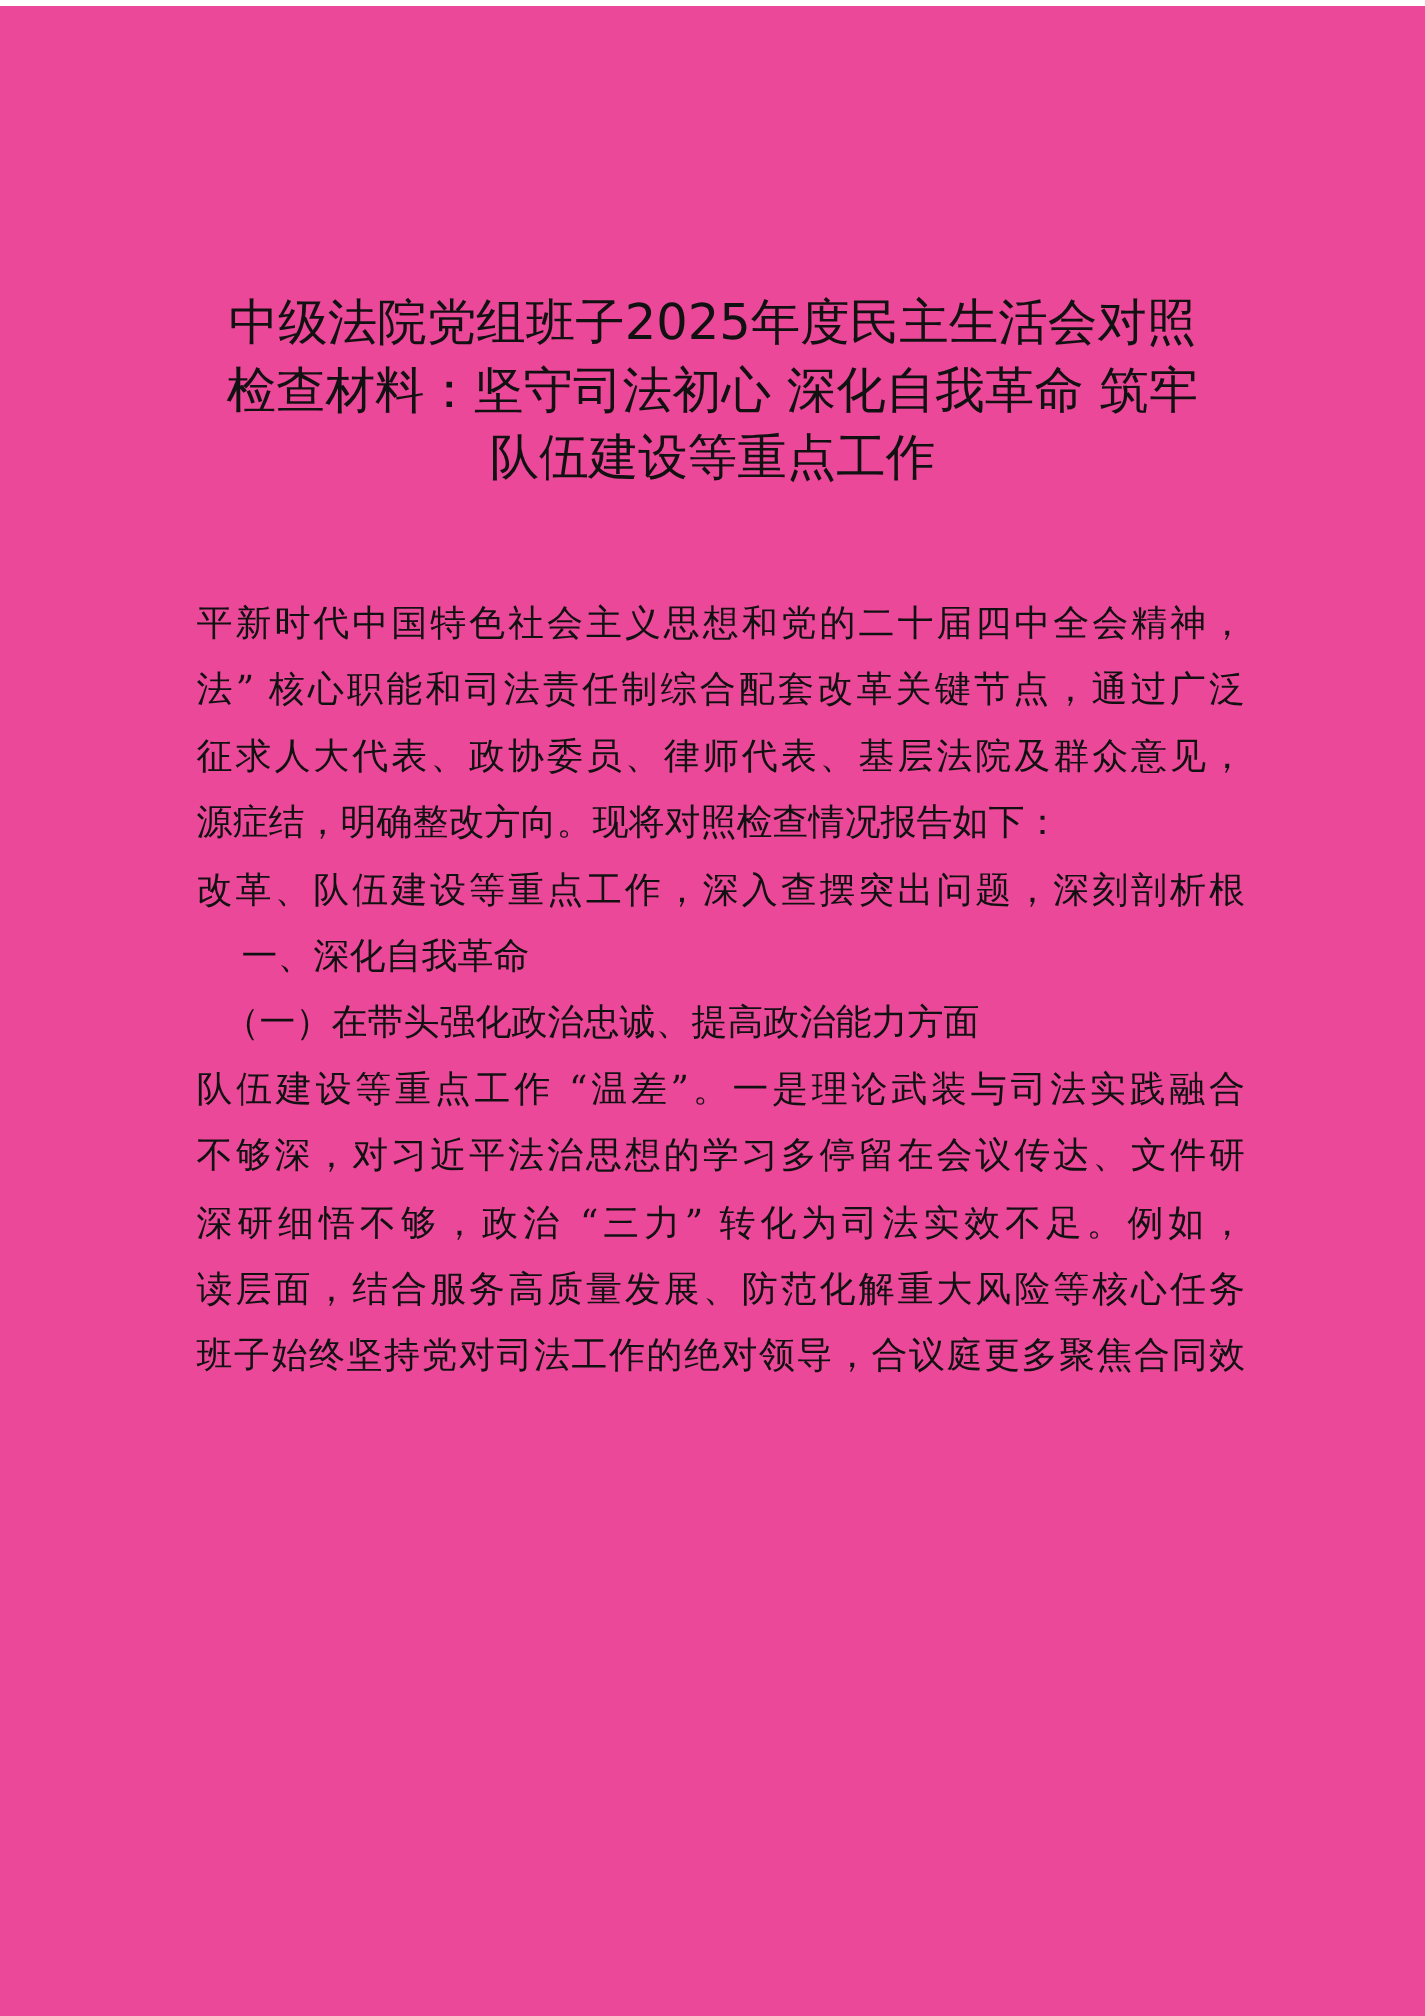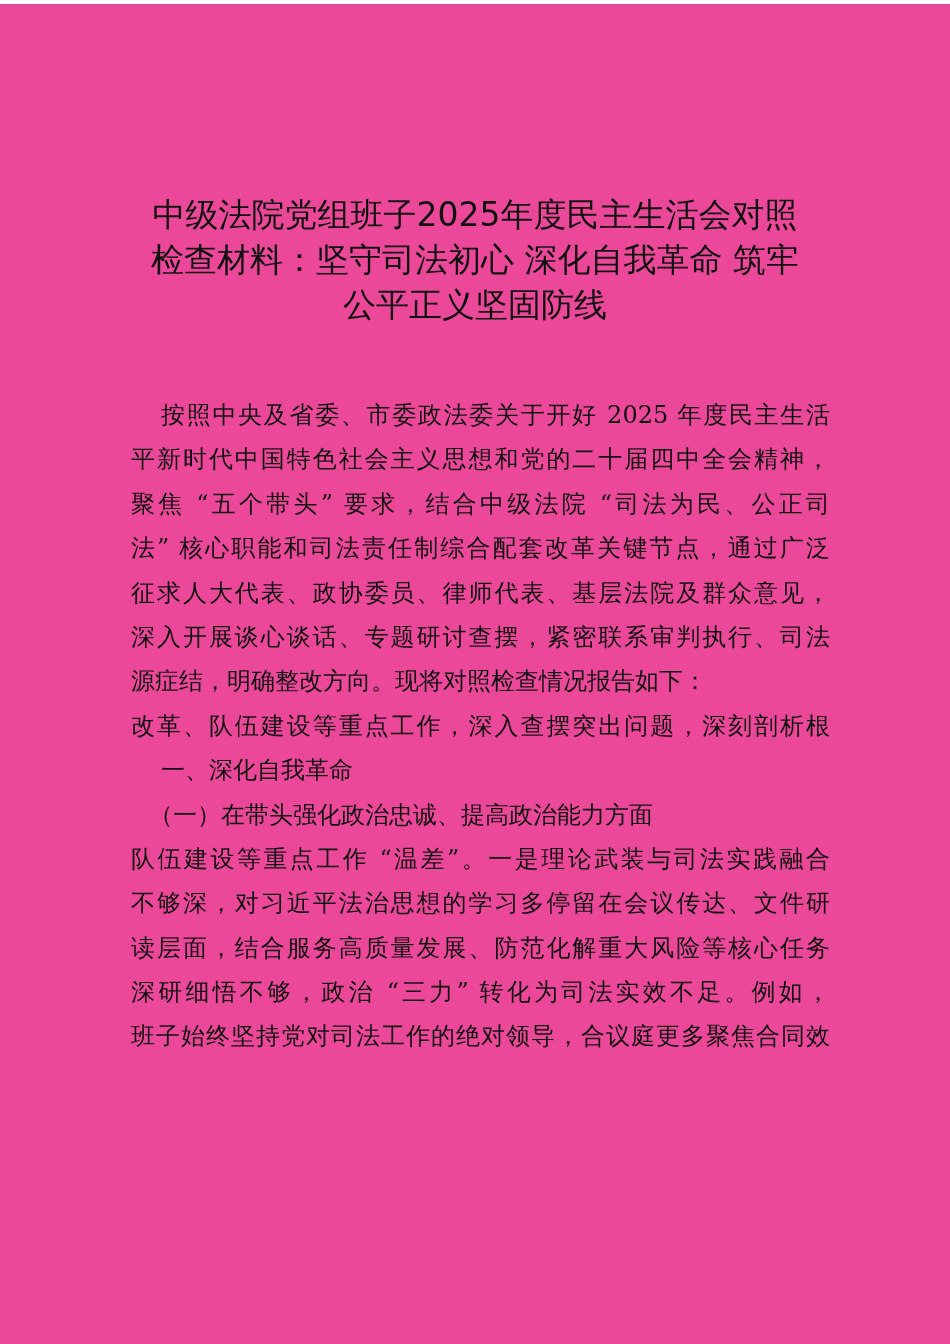--- a/index.html
+++ b/index.html
@@ -24,37 +24,34 @@
   .indent1 { padding-left: 30px; }
   .indent2 { padding-left: 18px; }
 </style>
 </head>
 <body>
 
 <div class="page">
   <div class="title">
     <div>中级法院党组班子2025年度民主生活会对照</div>
     <div>检查材料：坚守司法初心  深化自我革命  筑牢</div>
-    <div>公平正义坚固防线</div>
+    <div>队伍建设等重点工作</div>
   </div>
 
   <div class="body">
     <div>
-      <span class="line indent1">按照中央及省委、市委政法委关于开好 2025 年度民主生活</span>
       <span class="line">平新时代中国特色社会主义思想和党的二十届四中全会精神，</span>
-      <span class="line">聚焦 “五个带头” 要求，结合中级法院 “司法为民、公正司</span>
       <span class="line">法” 核心职能和司法责任制综合配套改革关键节点，通过广泛</span>
       <span class="line">征求人大代表、政协委员、律师代表、基层法院及群众意见，</span>
-      <span class="line">深入开展谈心谈话、专题研讨查摆，紧密联系审判执行、司法</span>
       <span class="line last">源症结，明确整改方向。现将对照检查情况报告如下：</span>
       <span class="line">改革、队伍建设等重点工作，深入查摆突出问题，深刻剖析根</span>
     </div>
     <span class="line last indent1">一、深化自我革命</span>
     <span class="line last indent2">（一）在带头强化政治忠诚、提高政治能力方面</span>
     <div>
       <span class="line">队伍建设等重点工作 “温差”。一是理论武装与司法实践融合</span>
       <span class="line">不够深，对习近平法治思想的学习多停留在会议传达、文件研</span>
+      <span class="line">深研细悟不够，政治 “三力” 转化为司法实效不足。例如，</span>
       <span class="line">读层面，结合服务高质量发展、防范化解重大风险等核心任务</span>
-      <span class="line">深研细悟不够，政治 “三力” 转化为司法实效不足。例如，</span>
       <span class="line">班子始终坚持党对司法工作的绝对领导，合议庭更多聚焦合同效</span>
     </div>
   </div>
 </div>
 
 </body></html>

